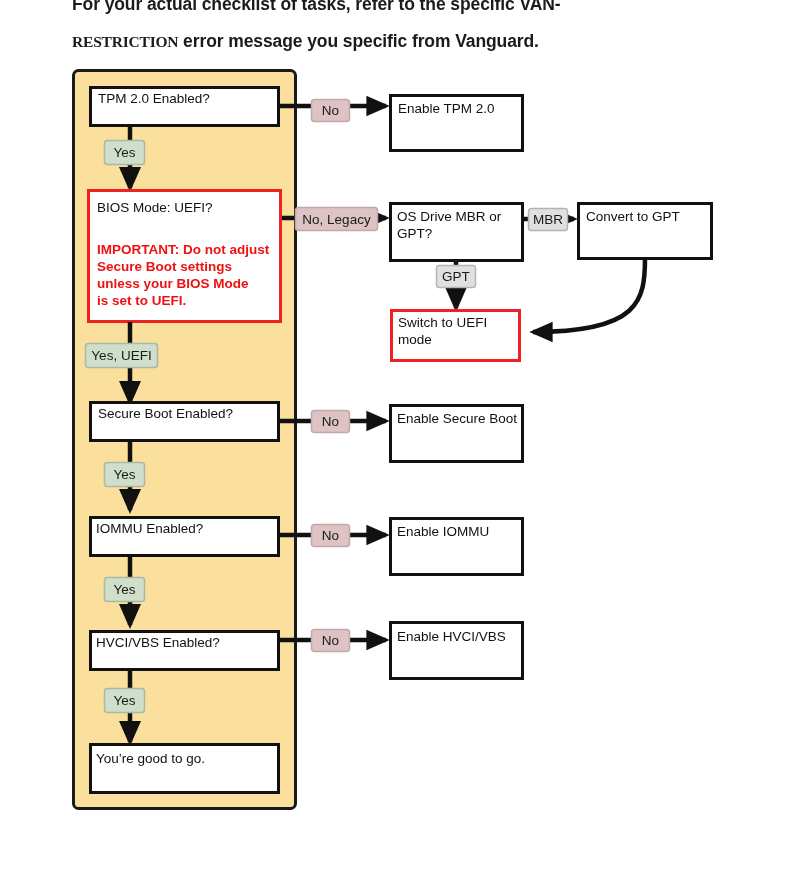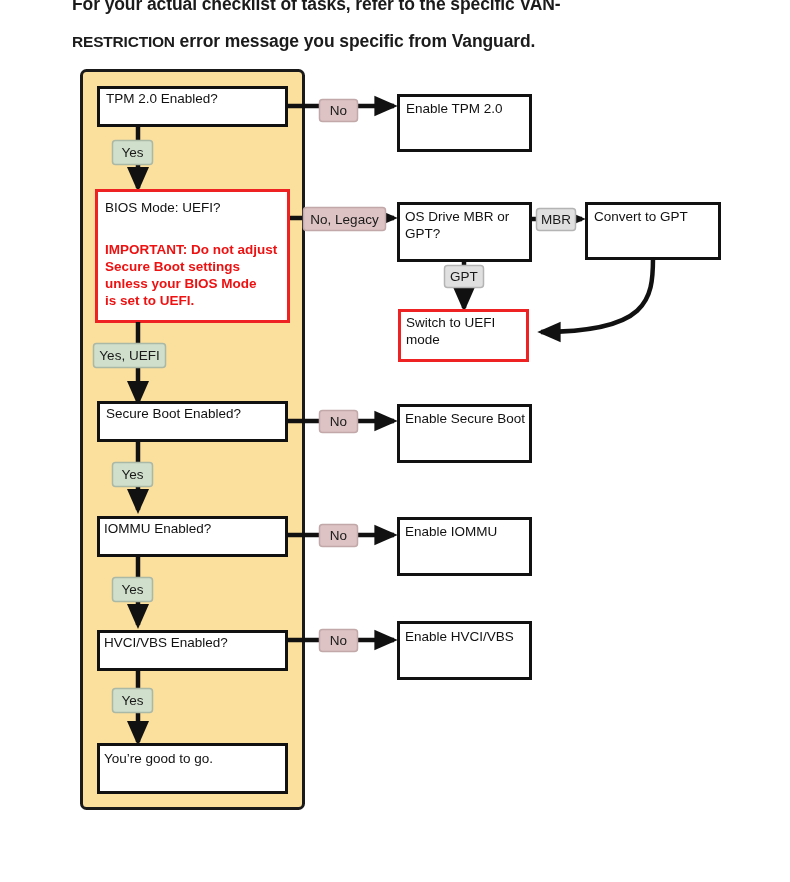--- a/index.html
+++ b/index.html
@@ -16,26 +16,26 @@
   #intro p{
     margin:0 0 9px 0;
     font-family:"Liberation Sans", sans-serif;
     font-weight:bold;
     font-size:17.5px;
     line-height:28px;
     color:#1b1b1b;
     letter-spacing:-0.1px;
   }
   #intro .mono{
-    font-family:Liberation Sans, sans-serif;
+    font-family:Liberation Serif, serif;
     font-weight:bold;
     font-size:15.5px;
     letter-spacing:-0.2px;
   }
-  #chart-wrap{position:absolute;left:8px;top:0;width:734px;height:882px;}
+  #chart-wrap{position:absolute;left:0;top:0;width:734px;height:882px;}
   svg{display:block;}
   .box-text{
     font-family:"Liberation Sans", sans-serif;
     font-size:13.5px;
     fill:#111111;
   }
   .chip-text{
     font-family:"Liberation Sans", sans-serif;
     font-size:13.5px;
     fill:#1a1a1a;

